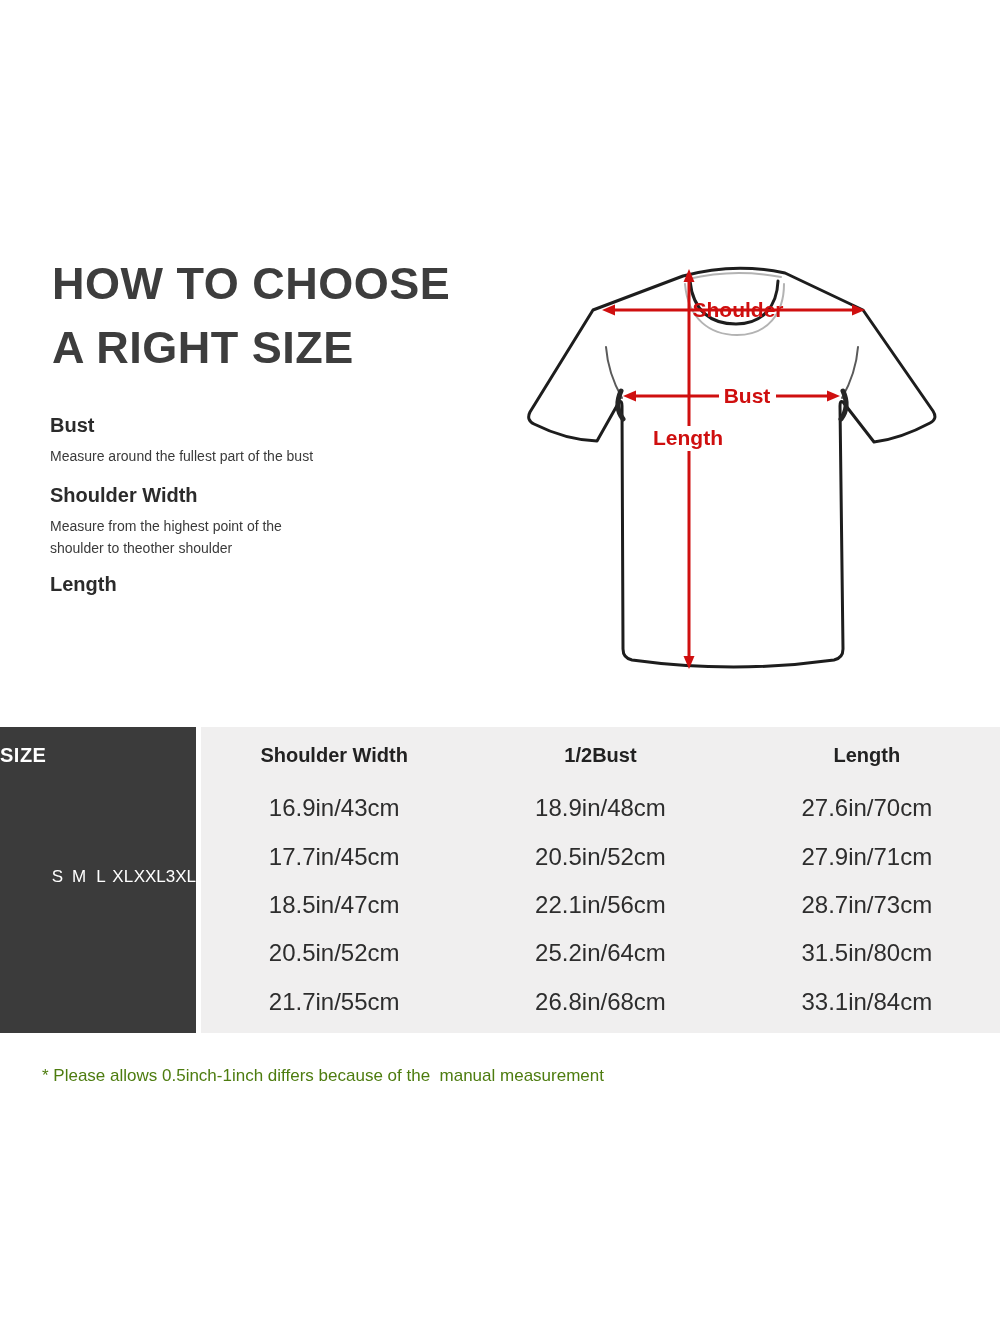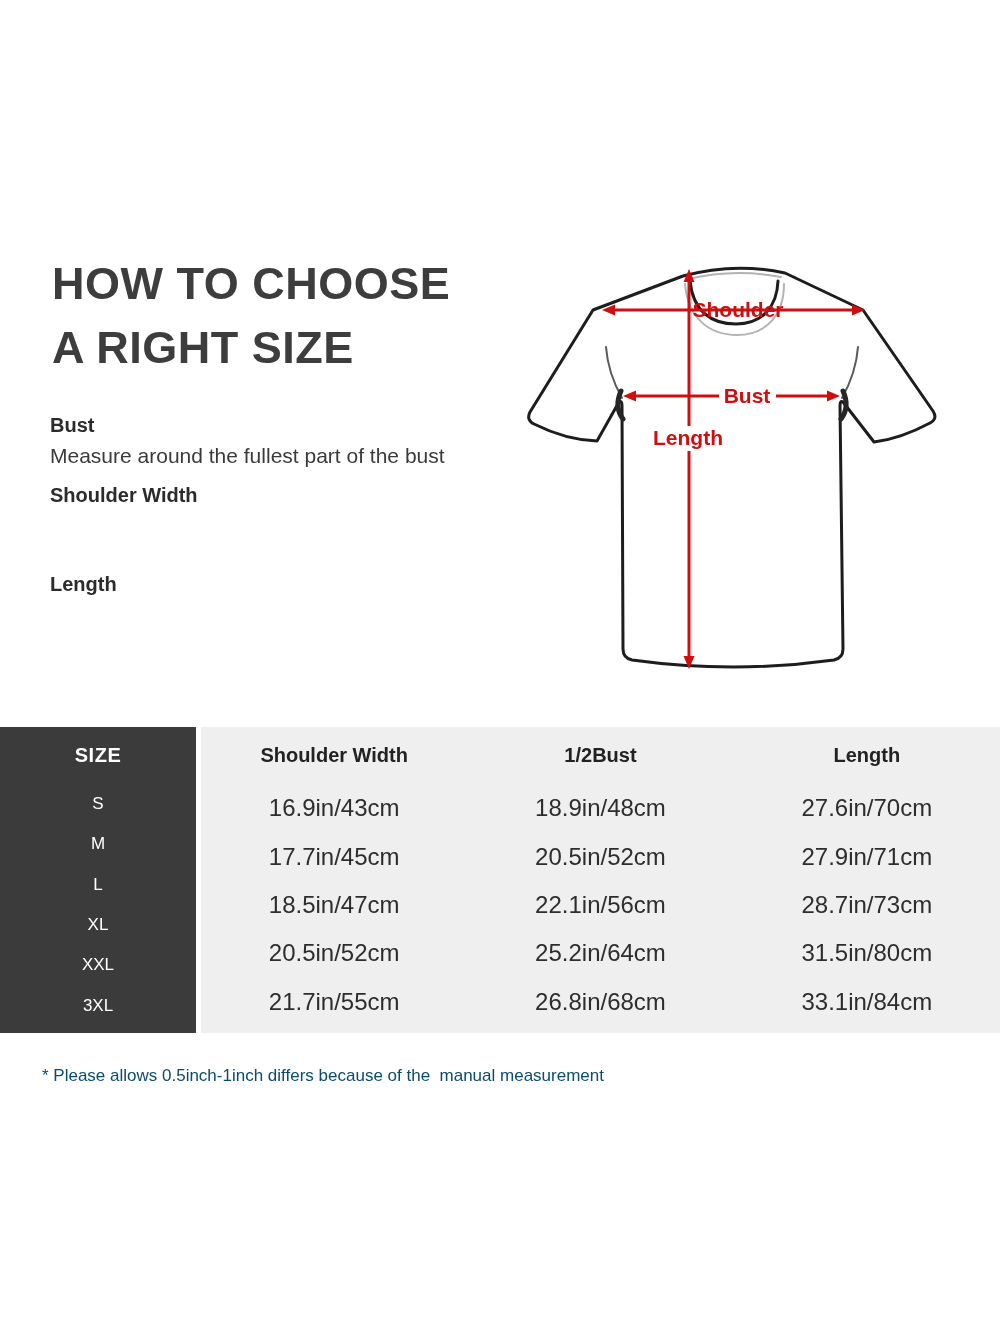--- a/index.html
+++ b/index.html
@@ -30,21 +30,21 @@
     position:absolute;left:52px;top:252px;
     font-size:45px;line-height:64px;font-weight:800;
     letter-spacing:.5px;color:var(--title-ink);
   }
   .instruction{position:absolute;left:50px;width:400px;}
   .instruction .head{
     font-size:20px;font-weight:700;color:var(--heading-ink);
     margin:0 0 8px 0;
   }
   .instruction .desc{
-    font-size:21px;line-height:22px;color:var(--body-ink);
+    font-size:14px;line-height:22px;color:var(--body-ink);
     white-space:pre-line;
   }
   .inst-0{top:414px;}
   .inst-1{top:484px;}
   .inst-2{top:573px;}
   
   .figure{position:absolute;left:500px;top:255px;width:440px;height:425px;}
   .figure svg{display:block;width:100%;height:100%;}
   .shirt-line{fill:none;stroke:var(--outline);stroke-width:3;stroke-linejoin:round;stroke-linecap:round;}
   .shirt-fill{fill:#ffffff;}
@@ -62,21 +62,21 @@
   .label-mask{fill:#ffffff;}
   
   .size-table{
     position:absolute;left:0;top:727px;width:1000px;height:306px;
     display:flex;
   }
   .size-col{
     width:196px;margin-right:5px;
     background:var(--table-dark-bg);
     color:var(--table-dark-text);
-    display:flex;flex-direction:column;
+    display:flex;
     padding-bottom:7px;box-sizing:border-box;
   }
   .size-col .size-head{
     height:57px;flex:none;
     display:flex;align-items:center;justify-content:center;
     font-size:20px;font-weight:700;letter-spacing:.5px;
   }
   .size-col .size-cell{
     flex:1;display:flex;align-items:center;justify-content:center;
     font-size:17px;
@@ -94,39 +94,41 @@
     align-items:center;justify-items:center;
     font-size:24px;
   }
   .t-row.head{
     height:57px;flex:none;
     font-size:20px;font-weight:700;color:#222222;
   }
   
   .footnote{
     position:absolute;left:42px;top:1066px;
-    font-size:17px;color:#0c4a6e;white-space:pre-wrap;
+    font-size:17px;color:#4d7c0f;white-space:pre-wrap;
   }
 </style>
 </head>
 <body>
 
 <div class="page">
 
   <div class="guide-title">
     <div>HOW TO CHOOSE</div>
     <div>A RIGHT SIZE</div>
   </div>
 
   <div class="instruction inst-0">
     <div class="head">Bust</div>
     <div class="desc">Measure around the fullest part of the bust</div>
   </div>
   <div class="instruction inst-1">
     <div class="head">Shoulder Width</div>
+    <div class="desc">Measure from the highest point of the
+shoulder to theother shoulder</div>
   </div>
   <div class="instruction inst-2">
     <div class="head">Length</div>
   </div>
 
   <div class="figure">
     <svg viewBox="0 0 440 425">
 
       <path class="shirt-fill shirt-line" d="M183,21
            Q234,7 285,18

